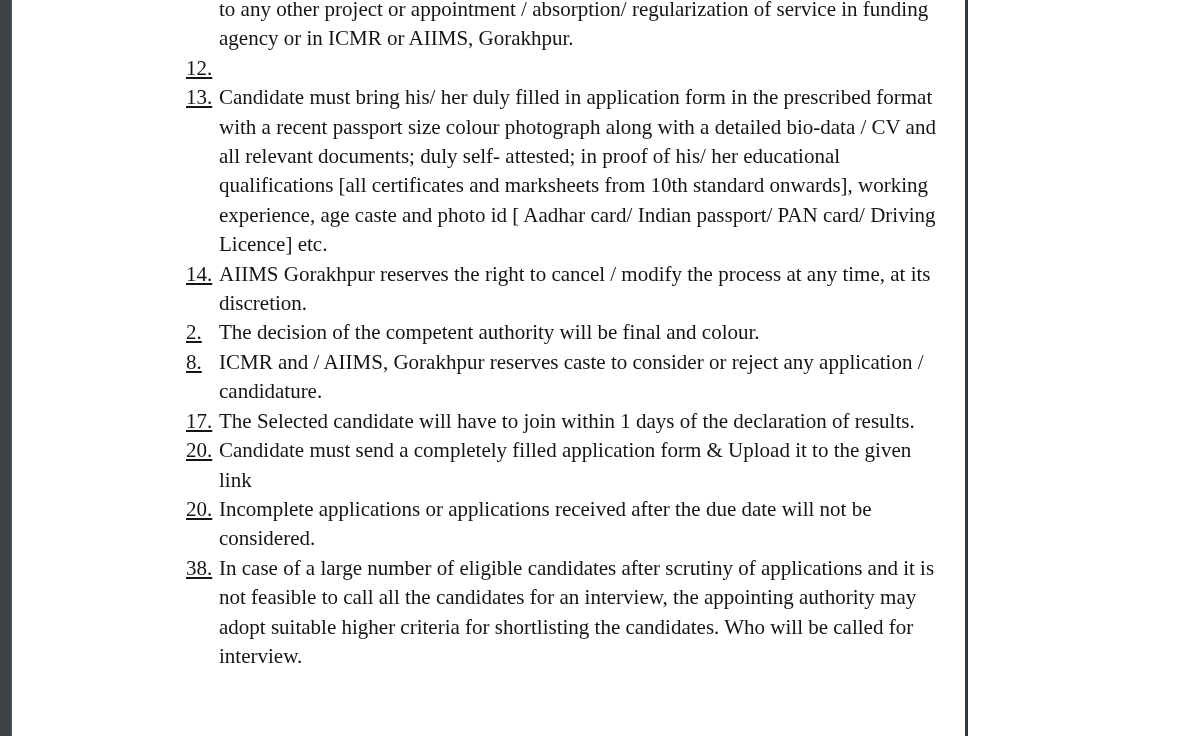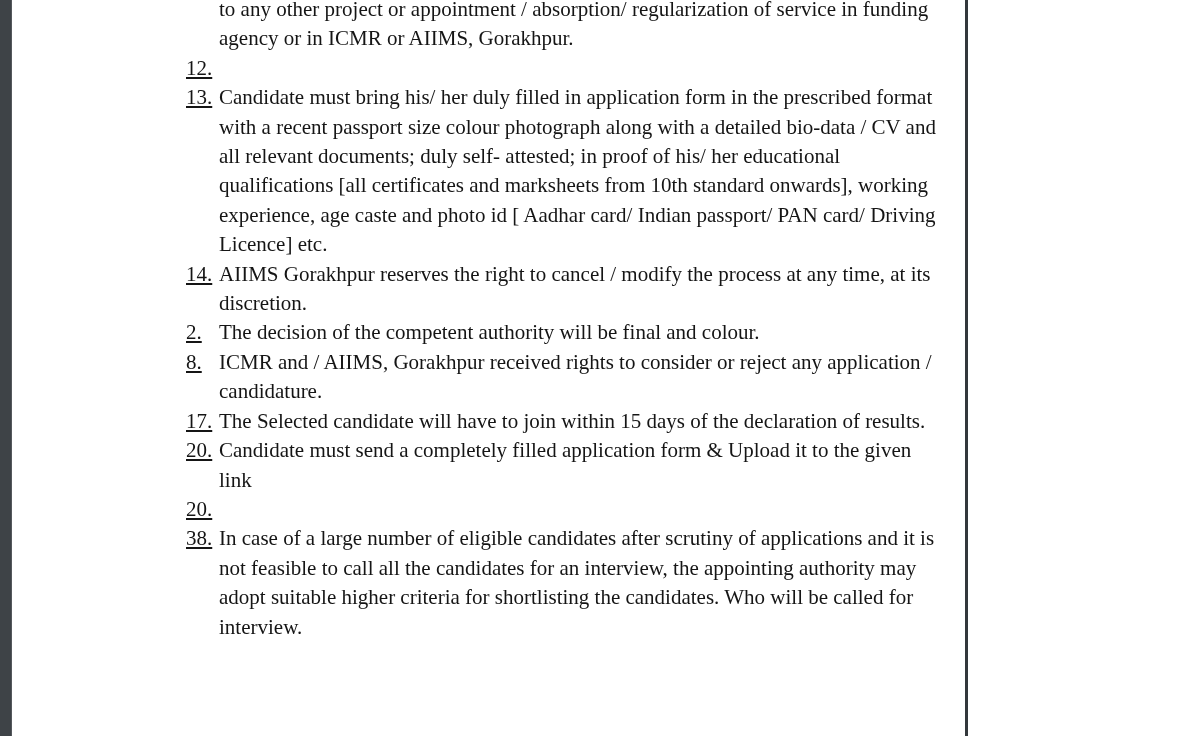--- a/index.html
+++ b/index.html
@@ -84,37 +84,39 @@
 discretion.</span>
     </div>
 
     <div class="row">
       <span class="num">2.</span>
       <span class="txt">The decision of the competent authority will be final and colour.</span>
     </div>
 
     <div class="row">
       <span class="num">8.</span>
-      <span class="txt">ICMR and / AIIMS, Gorakhpur received rights to consider or reject any application /
+      <span class="txt">ICMR and / AIIMS, Gorakhpur reserves caste to consider or reject any application /
 candidature.</span>
     </div>
 
     <div class="row">
       <span class="num">17.</span>
-      <span class="txt">The Selected candidate will have to join within 15 days of the declaration of results.</span>
+      <span class="txt">The Selected candidate will have to join within 1 days of the declaration of results.</span>
     </div>
 
     <div class="row">
       <span class="num">20.</span>
       <span class="txt">Candidate must send a completely filled application form &amp; Upload it to the given
 link</span>
     </div>
 
     <div class="row">
       <span class="num">20.</span>
+      <span class="txt">Incomplete applications or applications received after the due date will not be
+considered.</span>
     </div>
 
 
     <div class="row">
       <span class="num">38.</span>
       <span class="txt">In case of a large number of eligible candidates after scrutiny of applications and it is
 not feasible to call all the candidates for an interview, the appointing authority may
 adopt suitable higher criteria for shortlisting the candidates. Who will be called for
 interview.</span>
     </div>

